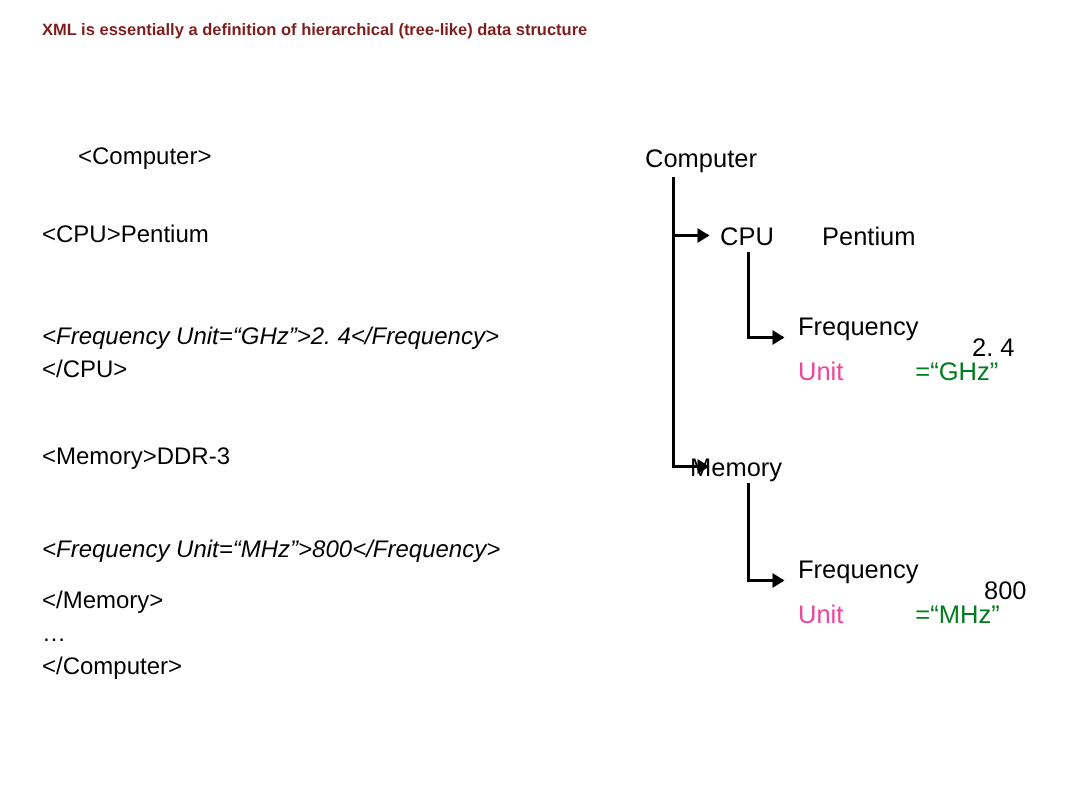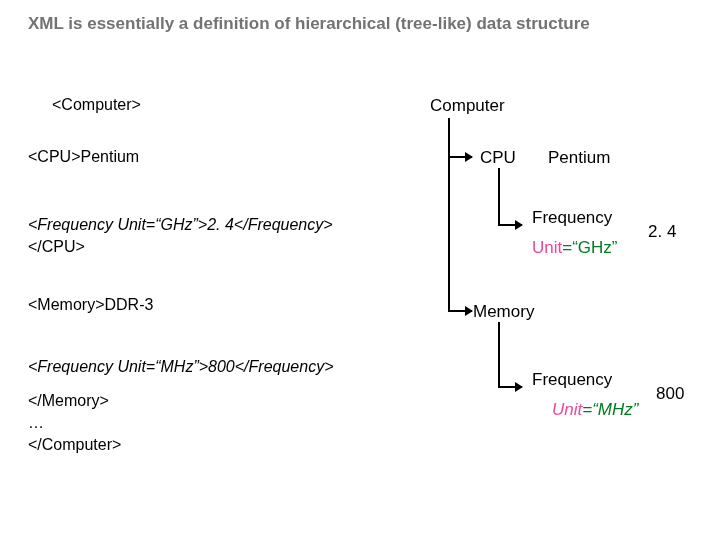--- a/index.html
+++ b/index.html
@@ -9,23 +9,23 @@
     height: 540px;
     font-family: Arial, Helvetica, sans-serif;
     background: #fff;
     position: relative;
     overflow: hidden;
   }
   .title {
     position: absolute;
     top: 14px;
     left: 28px;
-    font-size: 17px;
+    font-size: 11px;
     font-weight: bold;
-    color: #737373;
+    color: #7f1d1d;
   }
   .t-comp  { top: 96px; margin-left: 24px; }
   .t-cpu   { top: 148px; }
   .t-freq1 { top: 216px; font-style: italic; }
   .t-close1{ top: 238px; }
   .t-mem   { top: 296px; }
   .t-freq2 { top: 358px; font-style: italic; }
   .t-close2{ top: 392px; }
   .t-dots  { top: 414px; }
   .t-close3{ top: 436px; }
@@ -33,21 +33,21 @@
 
   .node {
     position: absolute;
     font-size: 17px;
     color: #000;
   }
   .val {
     color: #000000;
   }
   .unit-label { color: #ec4899; }
-  .unit-val   { color: #007d1e; }
+  .unit-val   { color: #007d1e; margin-left: 48px; }
 
   .vline {
     position: absolute;
     width: 2px;
     background: #000;
   }
   .arrow-r {
     position: absolute;
     height: 2px;
     background: #000;
@@ -88,22 +88,22 @@
 <div class="vline" style="left:498px; top:168px; height:56px;"></div>
 <div class="arrow-r" style="left:498px; top:224px; width:24px;"></div>
 
 <div class="node" style="left:532px; top:208px;">Frequency</div>
 <div class="node" style="left:532px; top:238px;">
   <span class="unit-label">Unit</span><span class="unit-val">=“GHz”</span>
 </div>
 <div class="node val" style="left:648px; top:222px;">2. 4</div>
 
 <div class="arrow-r" style="left:448px; top:310px; width:24px;"></div>
-<div class="node" style="left:473px; top:302px;">Memory</div>
+<div class="node" style="left:460px; top:302px;">Memory</div>
 
 <div class="vline" style="left:498px; top:322px; height:64px;"></div>
 <div class="arrow-r" style="left:498px; top:386px; width:24px;"></div>
 
 <div class="node" style="left:532px; top:370px;">Frequency</div>
-<div class="node" style="left:552px; top:400px;font-style:italic;">
+<div class="node" style="left:532px; top:400px;">
   <span class="unit-label">Unit</span><span class="unit-val">=“MHz”</span>
 </div>
 <div class="node val" style="left:656px; top:384px;">800</div>
 
 </body></html>

